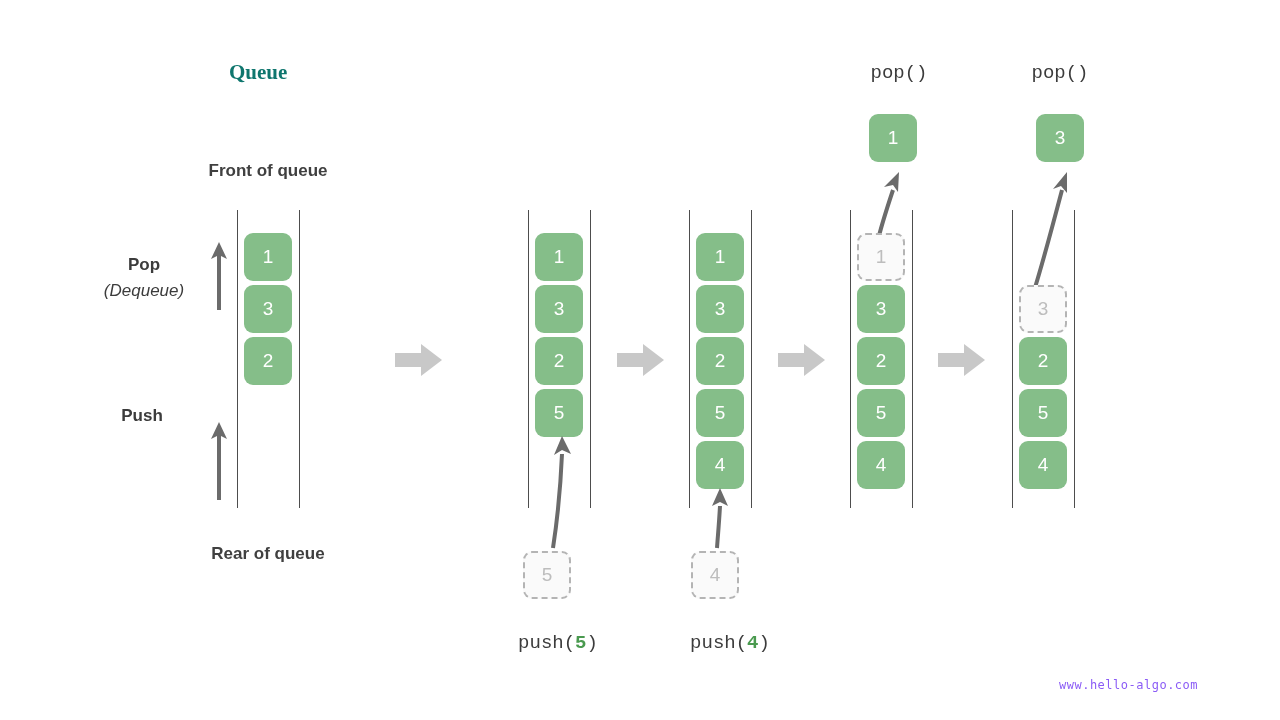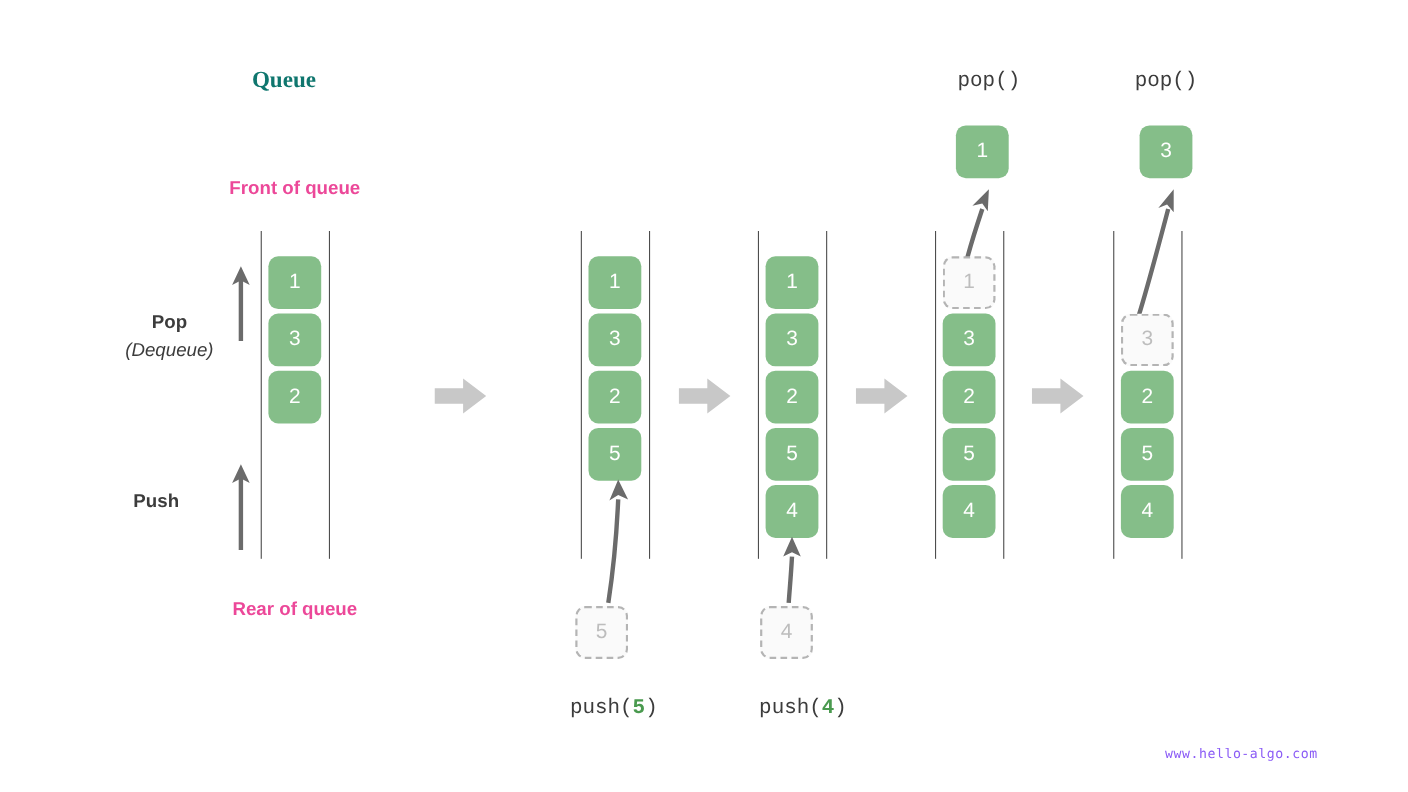--- a/index.html
+++ b/index.html
@@ -26,21 +26,21 @@
     font-size: 21px;
     font-weight: bold;
     color: #0f766e;
     white-space: nowrap;
     font-family: Liberation Serif, serif;
   }
   .hdr-label {
     position: absolute;
     font-size: 17px;
     font-weight: bold;
-    color: #ec4899;
+    color: #404040;
     white-space: nowrap;
     text-align: center;
   }
   .side-label {
     position: absolute;
     width: 160px;
     text-align: center;
     color: #3c3c3c;
     white-space: nowrap;
   }
@@ -124,25 +124,25 @@
 </head>
 <body>
 
 <div id="stage">
 
   <div class="title" style="left:229px; top:60px;">Queue</div>
 
   <div class="hdr-label" style="left:188px; top:161px; width:160px;">Front of queue</div>
   <div class="hdr-label" style="left:188px; top:544px; width:160px;">Rear of queue</div>
 
-  <div class="side-label" style="left:74px; top:252px;margin-top:28px;">
+  <div class="side-label" style="left:64px; top:252px;">
     <span class="l1">Pop</span>
     <span class="l2">(Dequeue)</span>
   </div>
-  <div class="side-label" style="left:62px; top:443px;">
+  <div class="side-label" style="left:62px; top:403px;">
     <span class="l1">Push</span>
   </div>
 
   <svg class="vert-arrow" style="left:206px; top:240px;" width="26" height="72" viewBox="0 0 26 72">
     <line x1="13" y1="70" x2="13" y2="14" stroke="#6b6b6b" stroke-width="4"></line>
     <path d="M13 2 L21 19 L13 15 L5 19 Z" fill="#6b6b6b"></path>
   </svg>
 
   <svg class="vert-arrow" style="left:206px; top:420px;" width="26" height="82" viewBox="0 0 26 82">
     <line x1="13" y1="80" x2="13" y2="14" stroke="#6b6b6b" stroke-width="4"></line>

